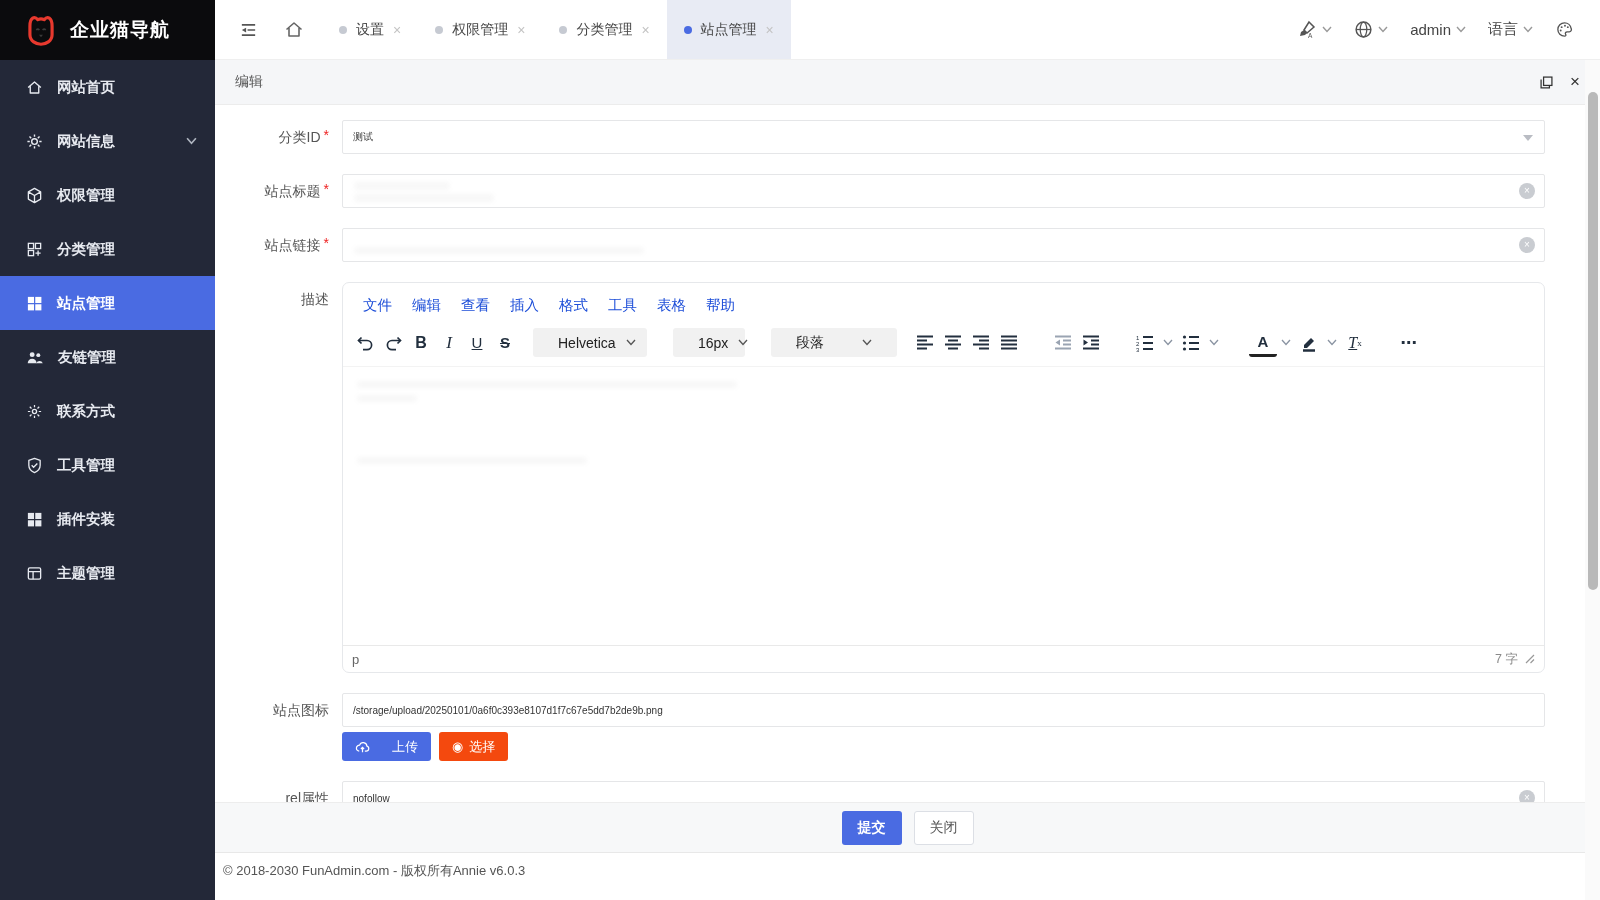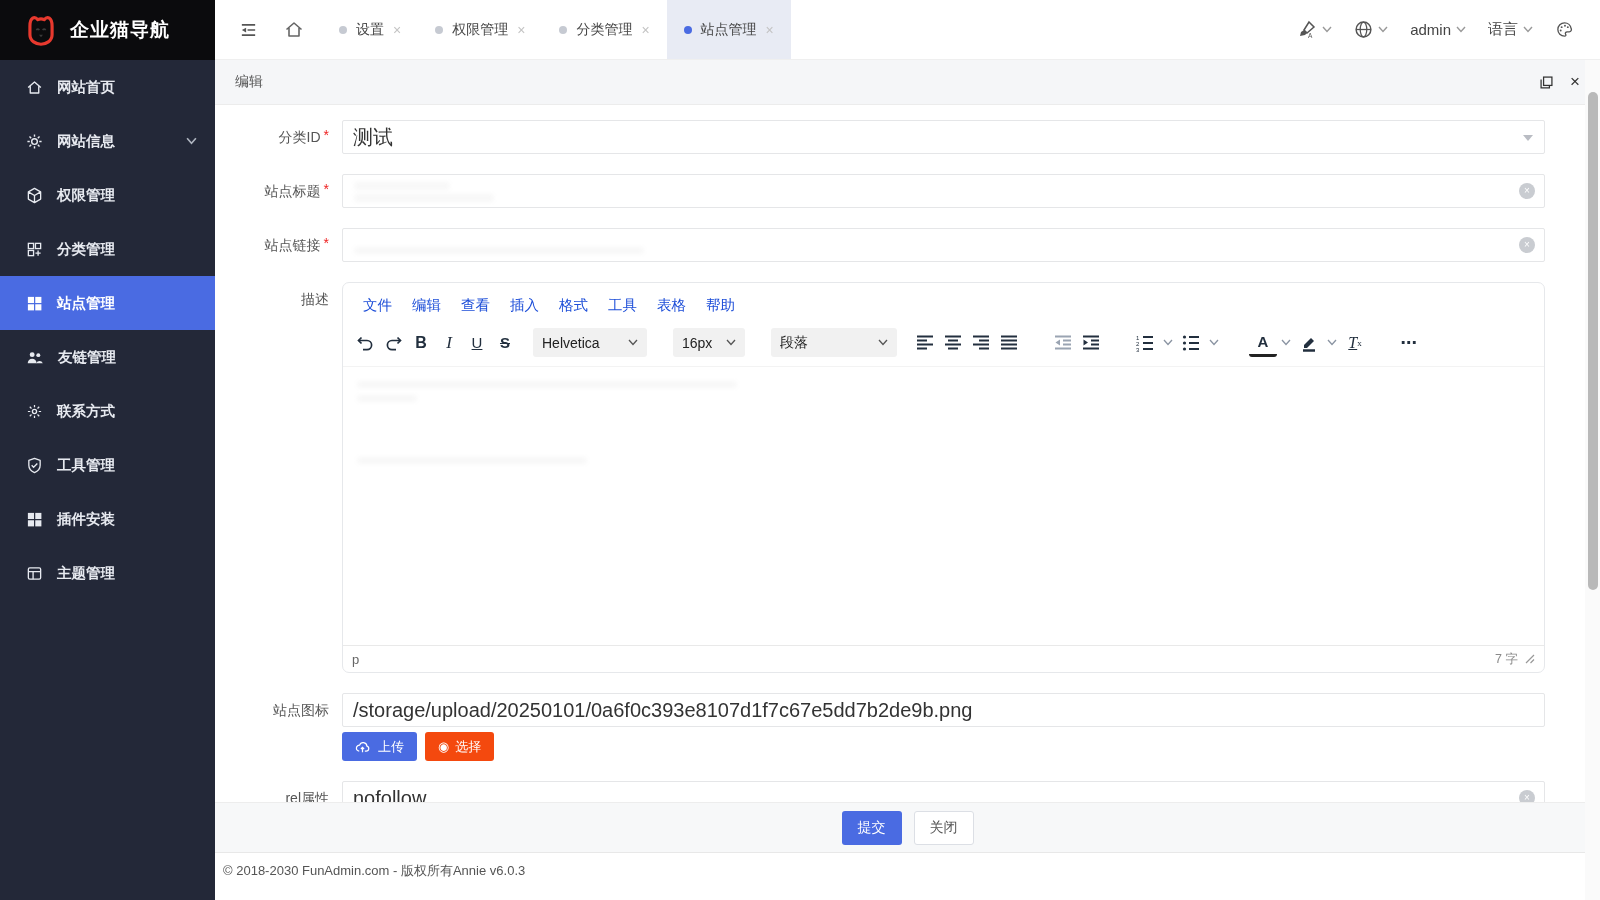--- a/index.html
+++ b/index.html
@@ -45,21 +45,21 @@
   .panel-tools .x { font-size:17px; color:#333; cursor:pointer; }
   .panel-body { position:absolute; left:0; top:45px; right:0; bottom:48px; background:#fff;
     overflow:hidden; padding-top:15px; }
 
   .row { display:flex; margin-bottom:20px; }
   .row .flabel { width:114px; flex:none; text-align:right; font-size:14px; color:#555;
     line-height:34px; white-space:nowrap; }
   .req { color:#ee2222; margin-left:3px; font-size:14px; position:relative; top:-2px; }
   .row .control { flex:1; margin-left:13px; margin-right:55px; position:relative; }
   .tinput { width:100%; height:34px; border:1px solid #e5e6e8; border-radius:2px;
-    font-size:20px; color:#333; padding:0 32px 0 10px; background:#fff; outline:none;
+    font-size:10px; color:#333; padding:0 32px 0 10px; background:#fff; outline:none;
     font-family:inherit; }
   .sel-caret { position:absolute; right:12px; top:15px; width:0; height:0;
     border-left:5px solid transparent; border-right:5px solid transparent;
     border-top:6px solid #b9bcc3; }
   .clear-btn { position:absolute; right:10px; top:9px; width:16px; height:16px;
     border-radius:50%; background:#c9ccd1; color:#fff; font-size:10px; line-height:16px;
     text-align:center; cursor:pointer; }
   .redact { position:absolute; background:#9a9a9a; opacity:.07; filter:blur(2px);
     border-radius:3px; pointer-events:none; }
 
@@ -68,46 +68,46 @@
   .ed-menubar { display:flex; padding:8px 10px 2px; }
   .ed-menu { padding:5px 10px; font-size:14.5px; color:#1d4ed8; border-radius:3px; cursor:pointer; }
   .ed-toolbar { display:flex; align-items:center; padding:6px 8px 9px; }
   .tb-btn { width:28px; height:28px; display:flex; align-items:center; justify-content:center;
     color:#222f3e; cursor:pointer; border-radius:3px; flex:none; }
   .tb-b { font-weight:800; font-size:16px; }
   .tb-i { font-style:italic; font-family:"Liberation Serif",serif; font-size:17px; }
   .tb-u { text-decoration:underline; font-size:15px; }
   .tb-s { text-decoration:line-through; font-size:15px; font-weight:600; }
   .tb-sel { height:29px; background:#f1f1f1; border-radius:3px; display:flex;
-    align-items:center; padding:0 9px; font-size:14px; color:#222; cursor:pointer; flex:none; }
+    align-items:center; padding:0 25px; font-size:14px; color:#222; cursor:pointer; flex:none; }
   .tb-sel .sv { margin-left:auto; padding-left:10px; color:#555; display:flex; }
   .gap14 { width:14px; flex:none; } .gap26 { width:26px; flex:none; }
   .fore-a { font-size:15px; font-weight:700; border-bottom:3px solid #222; line-height:15px; }
   .clearfmt { font-style:italic; font-family:"Liberation Serif",serif; font-size:16px; }
   .clearfmt sub { font-size:9px; font-style:normal; }
   .more-dots { font-size:16px; letter-spacing:1px; font-weight:700; }
   .ed-content { height:279px; position:relative; background:#fff;
     border-top:1px solid #f3f3f3; }
   .ed-status { height:27px; border-top:1px solid #e9e9e9; display:flex; align-items:center;
     padding:0 9px; font-size:13px; color:#666; }
   .ed-status .wc { margin-left:auto; color:#8a8a8a; font-size:12.5px; display:flex;
     align-items:center; gap:7px; }
 
   
   .icon-btn-row { display:flex; gap:8px; margin-top:5px; }
   .btn-upload { background:#4a6be2; color:#fff; height:29px; padding:0 13px; border-radius:3px;
-    font-size:13px; display:inline-flex; align-items:center; gap:8px; cursor:pointer; border:none; }
+    font-size:13px; display:inline-flex; align-items:center; gap:22px; cursor:pointer; border:none; }
   .btn-choose { background:#f4490e; color:#fff; height:29px; padding:0 13px; border-radius:3px;
     font-size:13px; display:inline-flex; align-items:center; gap:6px; cursor:pointer; border:none; }
 
   .action-bar { position:absolute; left:0; right:0; bottom:48px; height:50px;
     background:#f7f8f9; border-top:1px solid #ededed; display:flex; align-items:center;
     justify-content:center; gap:12px; z-index:6; }
   .btn-submit { background:#4a6be2; color:#fff; min-width:60px; height:34px; border:none;
-    border-radius:3px; font-size:14px; cursor:pointer; font-family:inherit; }
+    border-radius:3px; font-size:14px; cursor:pointer; font-family:inherit;font-weight:bold; }
   .btn-cancel { background:#fff; color:#555; min-width:60px; height:34px;
     border:1px solid #dcdfe5; border-radius:3px; font-size:14px; cursor:pointer;
     font-family:inherit; }
 
   .footer { position:absolute; left:0; right:0; bottom:0; height:48px; background:#fff;
     border-top:1px solid #e8e8e8; font-size:13px; color:#555; padding:9px 0 0 8px; }
 
   
   .vscroll-track { position:absolute; right:0; top:0; bottom:0; width:15px; background:#fafafa;
     z-index:30; }

